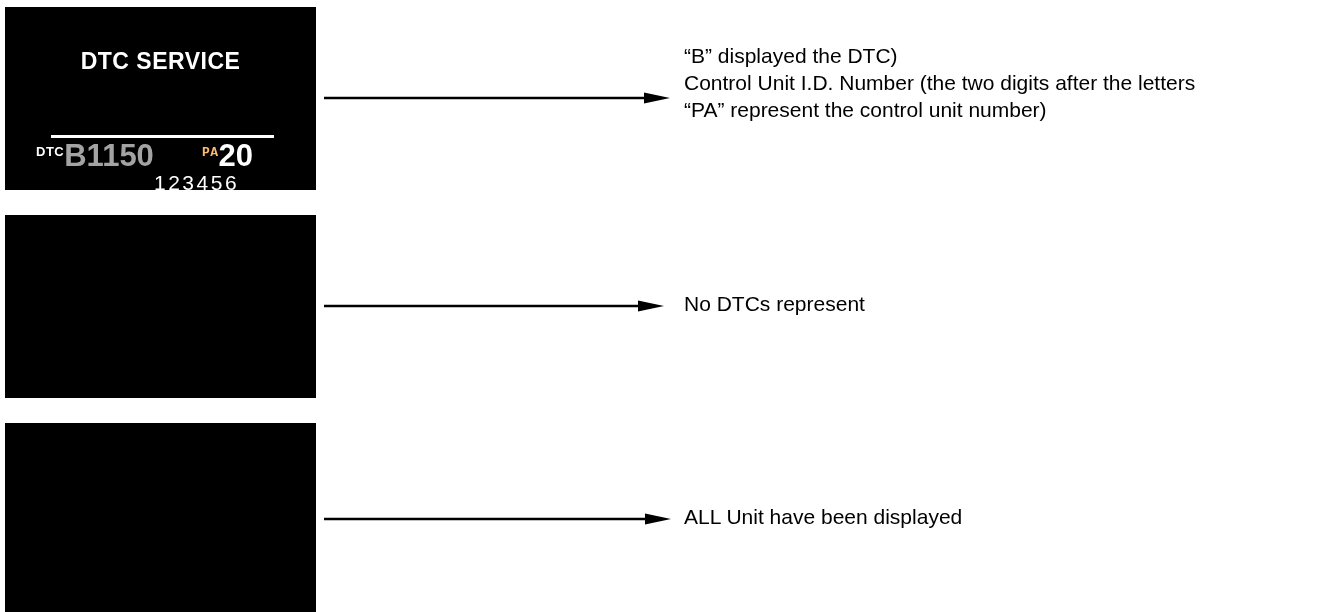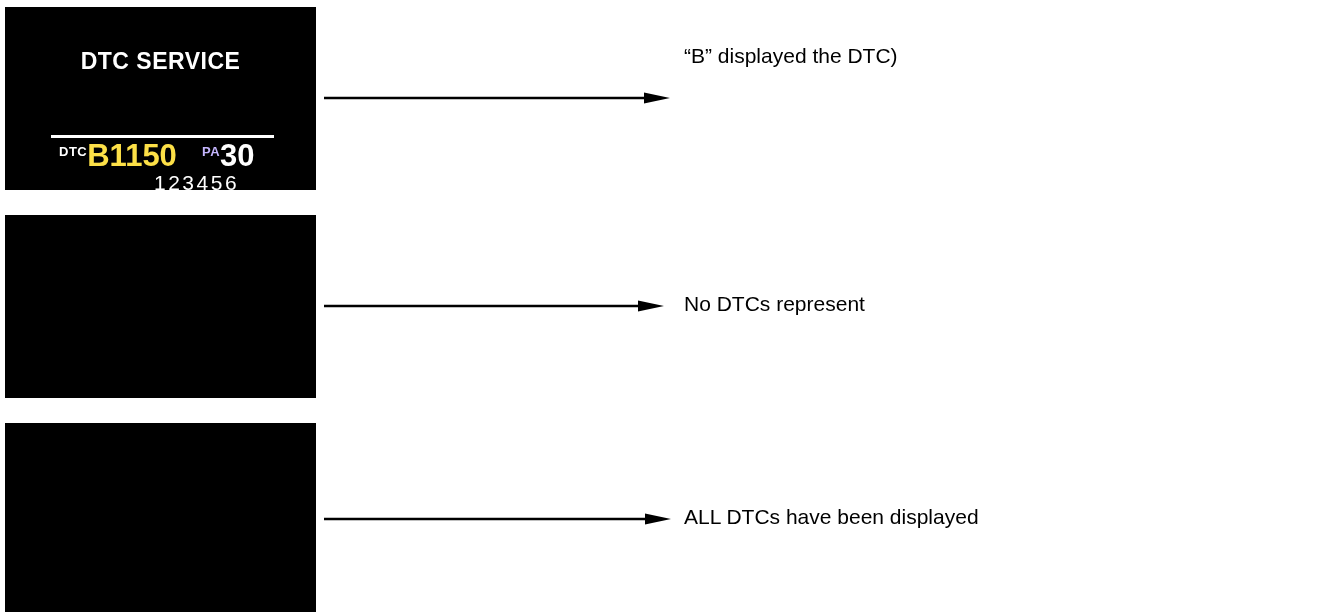--- a/index.html
+++ b/index.html
@@ -57,30 +57,30 @@
   .code-tag {
     color: #ffffff;
     font-family: "Liberation Sans", sans-serif;
     font-size: 13px;
     font-weight: bold;
     letter-spacing: 0.5px;
     position: relative;
     top: -10px;
   }
   .code-value {
-    color: #fde047;
+    color: #a3a3a3;
     font-family: "Liberation Sans", sans-serif;
     font-size: 31px;
     font-weight: bold;
     letter-spacing: 0px;
     line-height: 1;
   }
   .unit-tag {
-    color: #c4b5fd;
-    font-family: Liberation Sans, sans-serif;
+    color: #fdba74;
+    font-family: Liberation Mono, monospace;
     font-size: 13px;
     font-weight: bold;
     letter-spacing: 0.5px;
     position: relative;
     top: -10px;
   }
   .unit-value {
     color: #ffffff;
     font-family: "Liberation Sans", sans-serif;
     font-size: 31px;
@@ -122,41 +122,43 @@
 </style>
 </head>
 <body>
 
 <div id="canvas">
 
   <div class="display-panel" style="left:5px; top:7px; width:311px; height:183px;">
     <div class="panel-title" style="top:41px;">DTC SERVICE</div>
     <div class="panel-rule" style="left:46px; top:128px; width:223px;"></div>
     <div class="code-row" style="top:133px;">
-      <div class="code-group" style="left:54px;">
+      <div class="code-group" style="left:31px;">
         <span class="code-tag">DTC</span>
         <span class="code-value">B1150</span>
       </div>
       <div class="code-group" style="left:197px;">
         <span class="unit-tag">PA</span>
-        <span class="unit-value">30</span>
+        <span class="unit-value">20</span>
       </div>
     </div>
     <div class="digit-strip" style="left:117px; top:164px;margin-left:32px;">123456</div>
   </div>
 
   <div class="callout-arrow" style="left:324px; top:92px; width:346px;">
     <svg width="346" height="12" viewBox="0 0 346 12" aria-hidden="true">
       <line x1="0" y1="6" x2="336" y2="6" stroke="#000000" stroke-width="2.6"></line>
       <polygon points="320,0.5 346,6 320,11.5" fill="#000000"></polygon>
     </svg>
   </div>
 
   <div class="annotation" style="left:684px; top:42px;">
     <span class="ann-line">“B” displayed the DTC)</span>
+    <span class="ann-line">Control Unit I.D. Number (the two digits after the letters</span>
+    <span class="ann-line">“PA” represent the control unit number)</span>
   </div>
 
   <div class="display-panel" style="left:5px; top:215px; width:311px; height:183px;">
     
     
     
     
   </div>
 
   <div class="callout-arrow" style="left:324px; top:300px; width:340px;">
@@ -178,16 +180,16 @@
   </div>
 
   <div class="callout-arrow" style="left:324px; top:513px; width:347px;">
     <svg width="347" height="12" viewBox="0 0 347 12" aria-hidden="true">
       <line x1="0" y1="6" x2="337" y2="6" stroke="#000000" stroke-width="2.6"></line>
       <polygon points="321,0.5 347,6 321,11.5" fill="#000000"></polygon>
     </svg>
   </div>
 
   <div class="annotation" style="left:684px; top:503px;">
-    <span class="ann-line">ALL DTCs have been displayed</span>
+    <span class="ann-line">ALL Unit have been displayed</span>
   </div>
 
 </div>
 
 </body></html>

